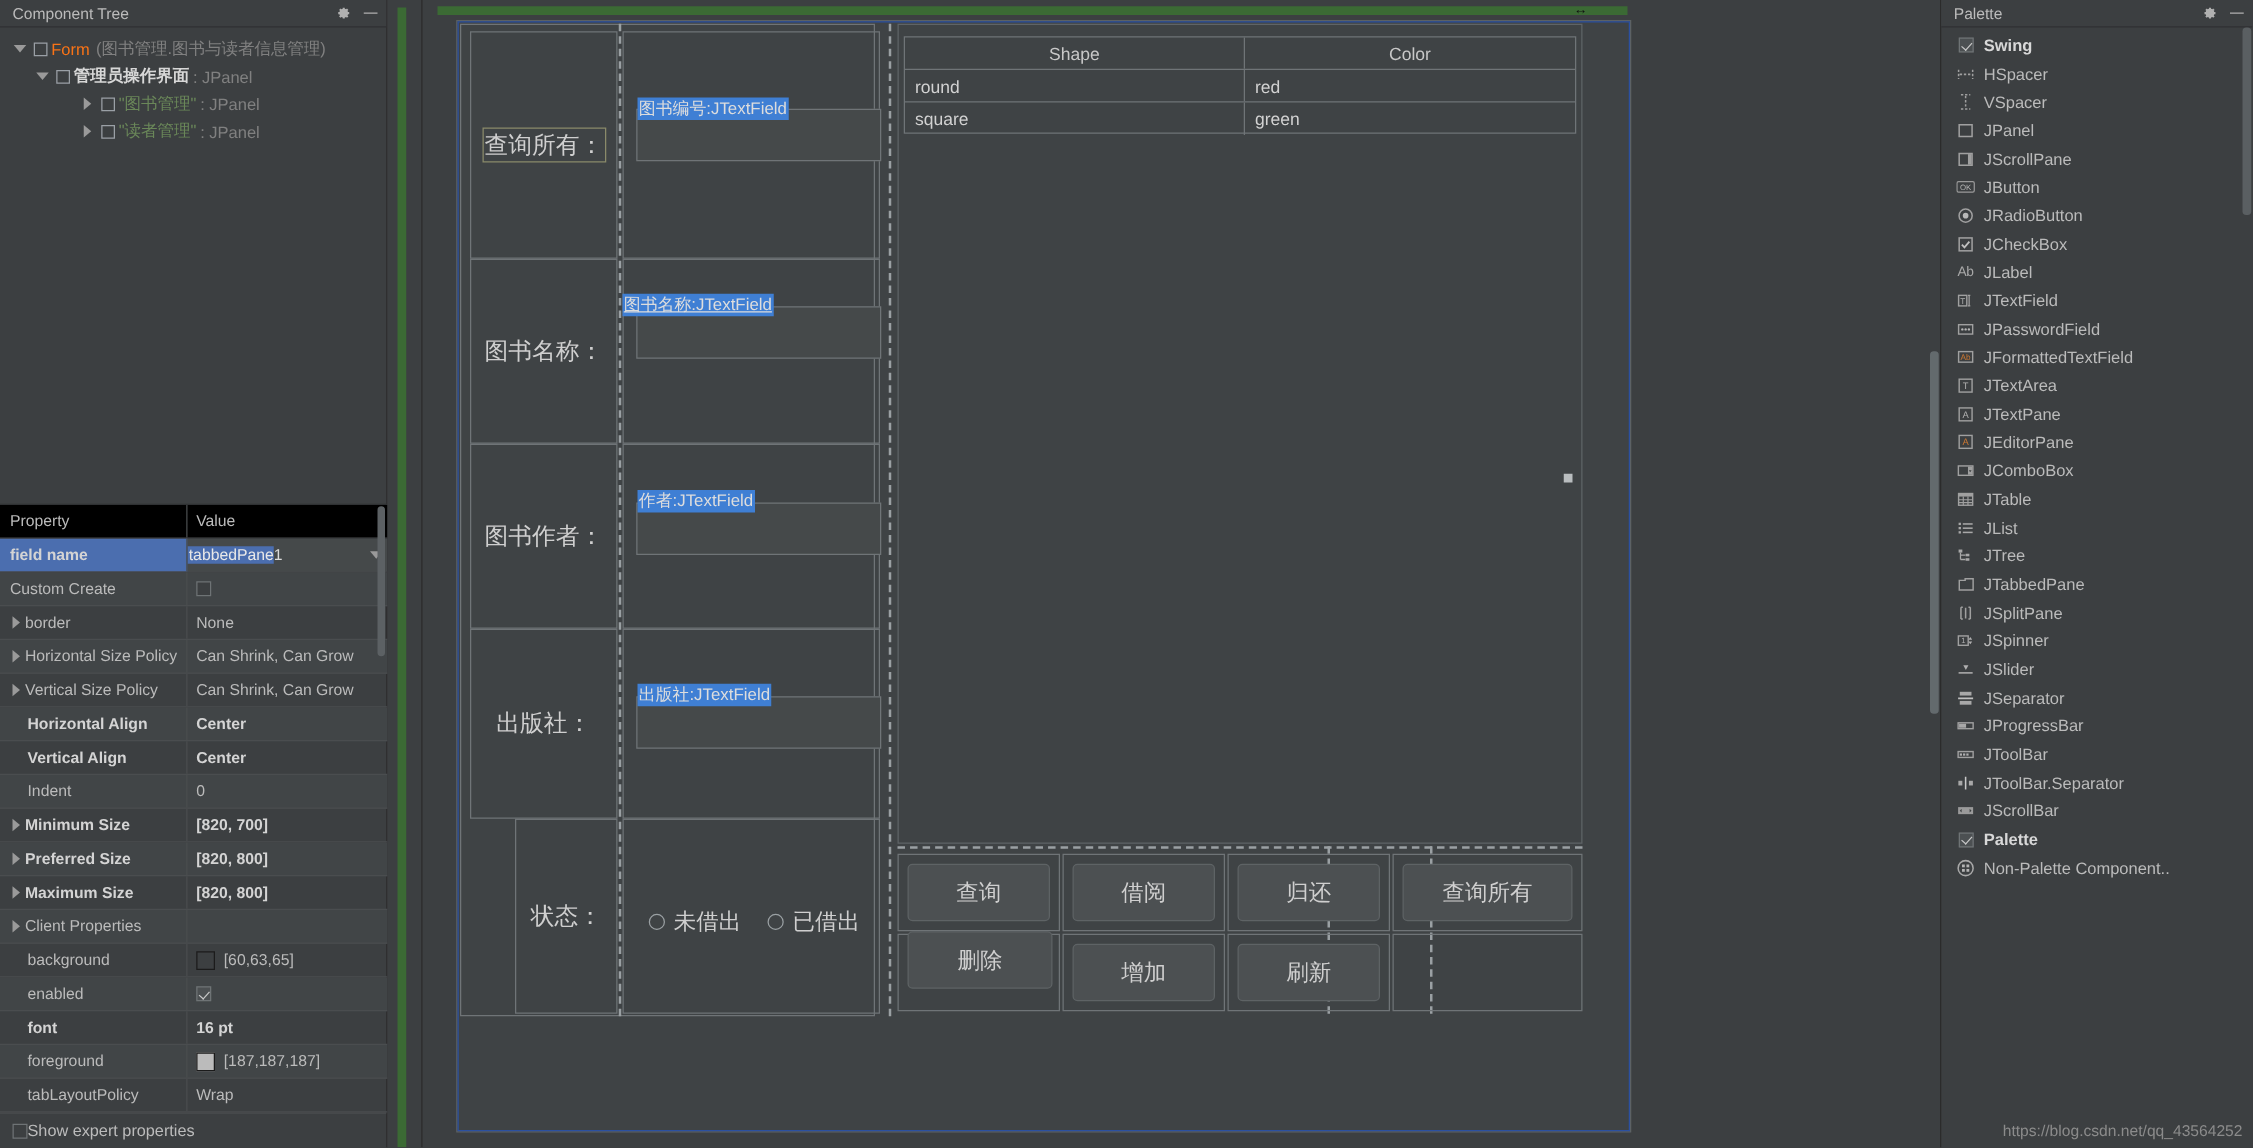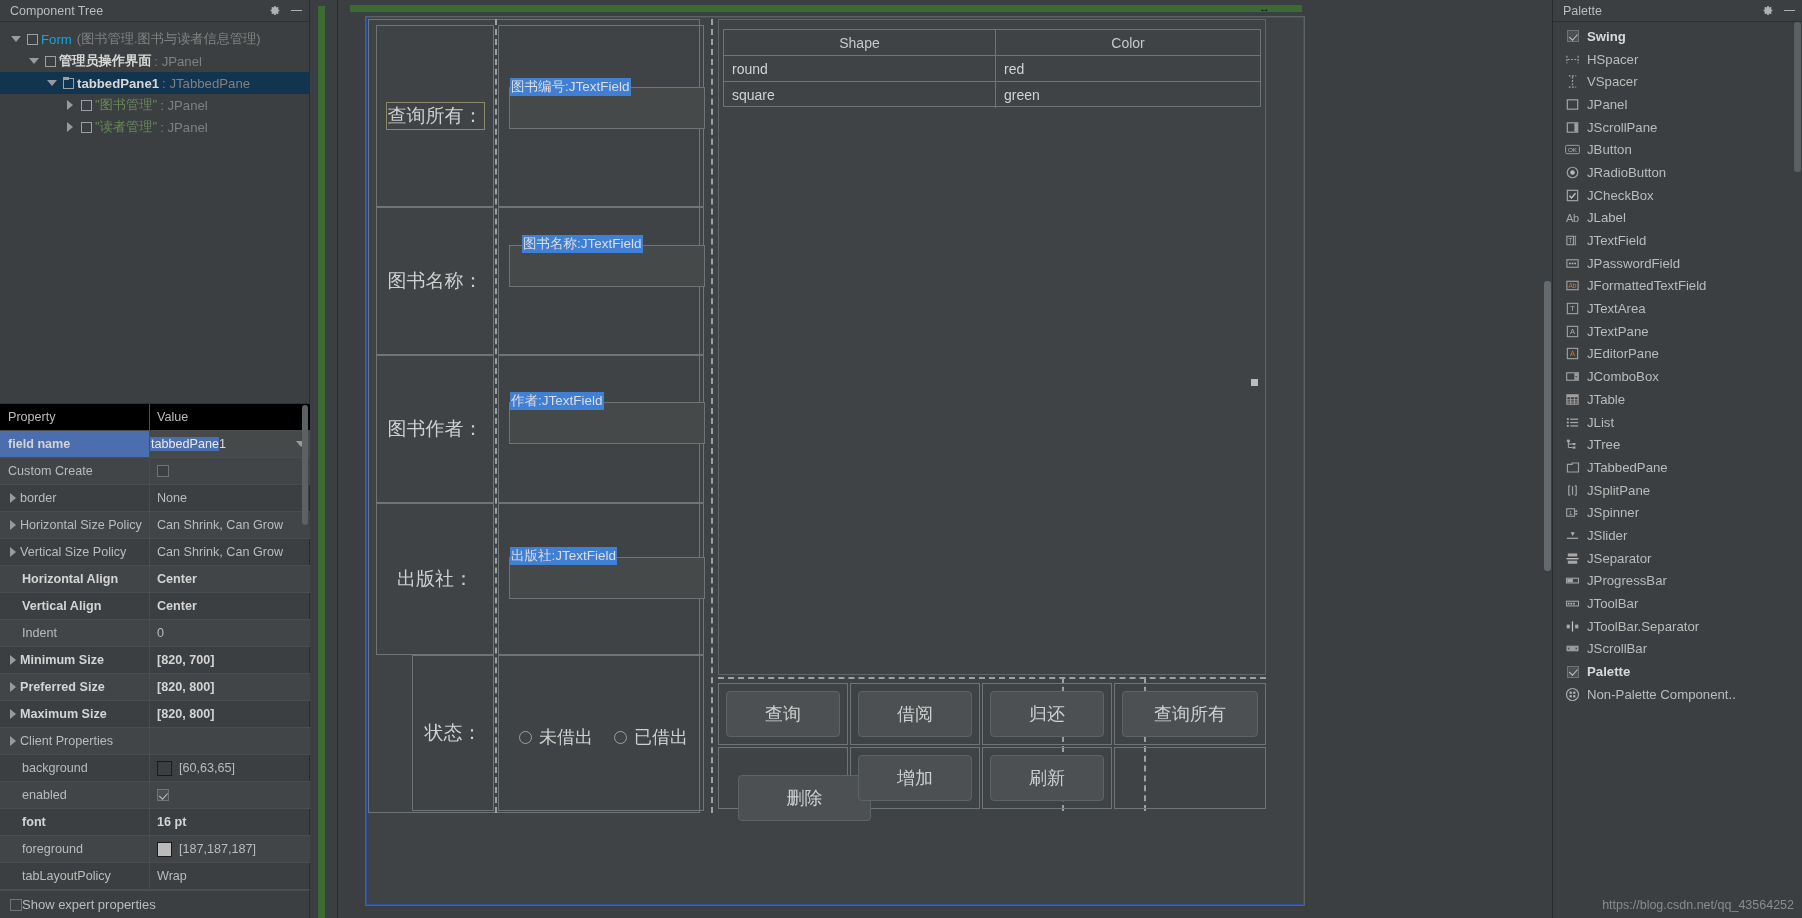--- a/index.html
+++ b/index.html
@@ -54,21 +54,21 @@
     border-right: 5px solid transparent; border-top: 6px solid #9a9a9a; }
   .tri-right { width: 0; height: 0; border-top: 5px solid transparent;
     border-bottom: 5px solid transparent; border-left: 6px solid #9a9a9a; }
   .node-icon { width: 17px; flex: 0 0 17px; display: inline-flex;
     align-items: center; justify-content: center; }
   .box-ico { width: 11px; height: 11px; border: 1.4px solid #9aa0a6; }
   .tab-ico { width: 11px; height: 11px; border: 1.4px solid #9aa0a6;
     position: relative; background: transparent; }
   .tab-ico:before { content: ''; position: absolute; left: -1.4px; top: -1.4px;
     width: 6px; height: 3px; background: #9aa0a6; }
-  .nm { color: #0ea5e9; }
+  .nm { color: #f97316; }
   .nm.bold { font-weight: bold; color: #d7d7d7; }
   .nm.green { color: #6a8759; }
   .ty { color: #808080; margin-left: 3px; }
   .paren { color: #808080; margin-left: 5px; }
 
   
   .prop-wrap { margin-top: auto; }
   .prop-table { width: 310px; font-size: 12.6px; border-top: 1px solid #2f3133; }
   .prop-row { display: flex; height: 27px; align-items: stretch;
      border-bottom: 1px solid #4a4d4f; }
@@ -262,30 +262,20 @@
         <span class="twisty">
             <span class="tri-down"></span>
           </span>
         <span class="node-icon">
             <span class="box-ico"></span>
           </span>
         <span class="nm bold">管理员操作界面</span>
         <span class="ty">: JPanel</span>
       </div>
 
-      <div class="tree-row selected" style="padding-left:44px">
-        <span class="twisty">
-            <span class="tri-down"></span>
-          </span>
-        <span class="node-icon">
-            <span class="tab-ico"></span>
-          </span>
-        <span class="nm bold">tabbedPane1</span>
-        <span class="ty">: JTabbedPane</span>
-      </div>
 
       <div class="tree-row" style="padding-left:62px">
         <span class="twisty">
             <span class="tri-right"></span>
           </span>
         <span class="node-icon">
             <span class="box-ico"></span>
           </span>
         <span class="nm green">"图书管理"</span>
         <span class="ty">: JPanel</span>
@@ -516,21 +506,21 @@
           </div>
         <div class="lbl" style="left:2px; top:182px; width:118px; height:148px;">图书名称：</div>
         <div class="lbl" style="left:2px; top:330px; width:118px; height:148px;">图书作者：</div>
         <div class="lbl" style="left:2px; top:478px; width:118px; height:152px;">出版社：</div>
         <div class="lbl" style="left:38px; top:630px; width:82px; height:156px;">状态：</div>
 
         <div class="tf" style="left:135px; top:62px;  width:196px; height:42px;"></div>
         <div class="tf-text" style="left:136px; top:53px;">图书编号:JTextField</div>
 
         <div class="tf" style="left:135px; top:220px; width:196px; height:42px;"></div>
-        <div class="tf-text" style="left:148px; top:210px;">图书名称:JTextField</div>
+        <div class="tf-text" style="left:124px; top:210px;text-decoration:underline;">图书名称:JTextField</div>
 
         <div class="tf" style="left:135px; top:377px; width:196px; height:42px;"></div>
         <div class="tf-text" style="left:136px; top:367px;">作者:JTextField</div>
 
         <div class="tf" style="left:135px; top:532px; width:196px; height:42px;"></div>
         <div class="tf-text" style="left:136px; top:522px;">出版社:JTextField</div>
 
         <div class="radio-row" style="left:145px; top:700px;">
           <span class="radio"></span>
           <span>未借出</span>
@@ -566,21 +556,21 @@
         <div class="btncell" style="left:740px; top:658px; width:152px; height:62px;"></div>
         <div class="btncell" style="left:344px; top:722px; width:130px; height:62px;"></div>
         <div class="btncell" style="left:476px; top:722px; width:130px; height:62px;"></div>
         <div class="btncell" style="left:608px; top:722px; width:130px; height:62px;"></div>
         <div class="btncell" style="left:740px; top:722px; width:152px; height:62px;"></div>
 
         <div class="jbtn" style="left:352px; top:666px; width:114px; height:46px;">查询</div>
         <div class="jbtn" style="left:484px; top:666px; width:114px; height:46px;">借阅</div>
         <div class="jbtn" style="left:616px; top:666px; width:114px; height:46px;">归还</div>
         <div class="jbtn" style="left:748px; top:666px; width:136px; height:46px;">查询所有</div>
-        <div class="jbtn" style="left:352px; top:750px; width:133px; height:46px;margin-left:12px;">删除</div>
+        <div class="jbtn" style="left:352px; top:720px; width:116px; height:46px;">删除</div>
         <div class="jbtn" style="left:484px; top:730px; width:114px; height:46px;">增加</div>
         <div class="jbtn" style="left:616px; top:730px; width:114px; height:46px;">刷新</div>
       </div>
     </div>
 
     <div class="drag-handle" style="left:941px; top:379px;"></div>
 
     <div class="vert-scroll-center" style="right:0px;">
         <i></i>
       </div>

